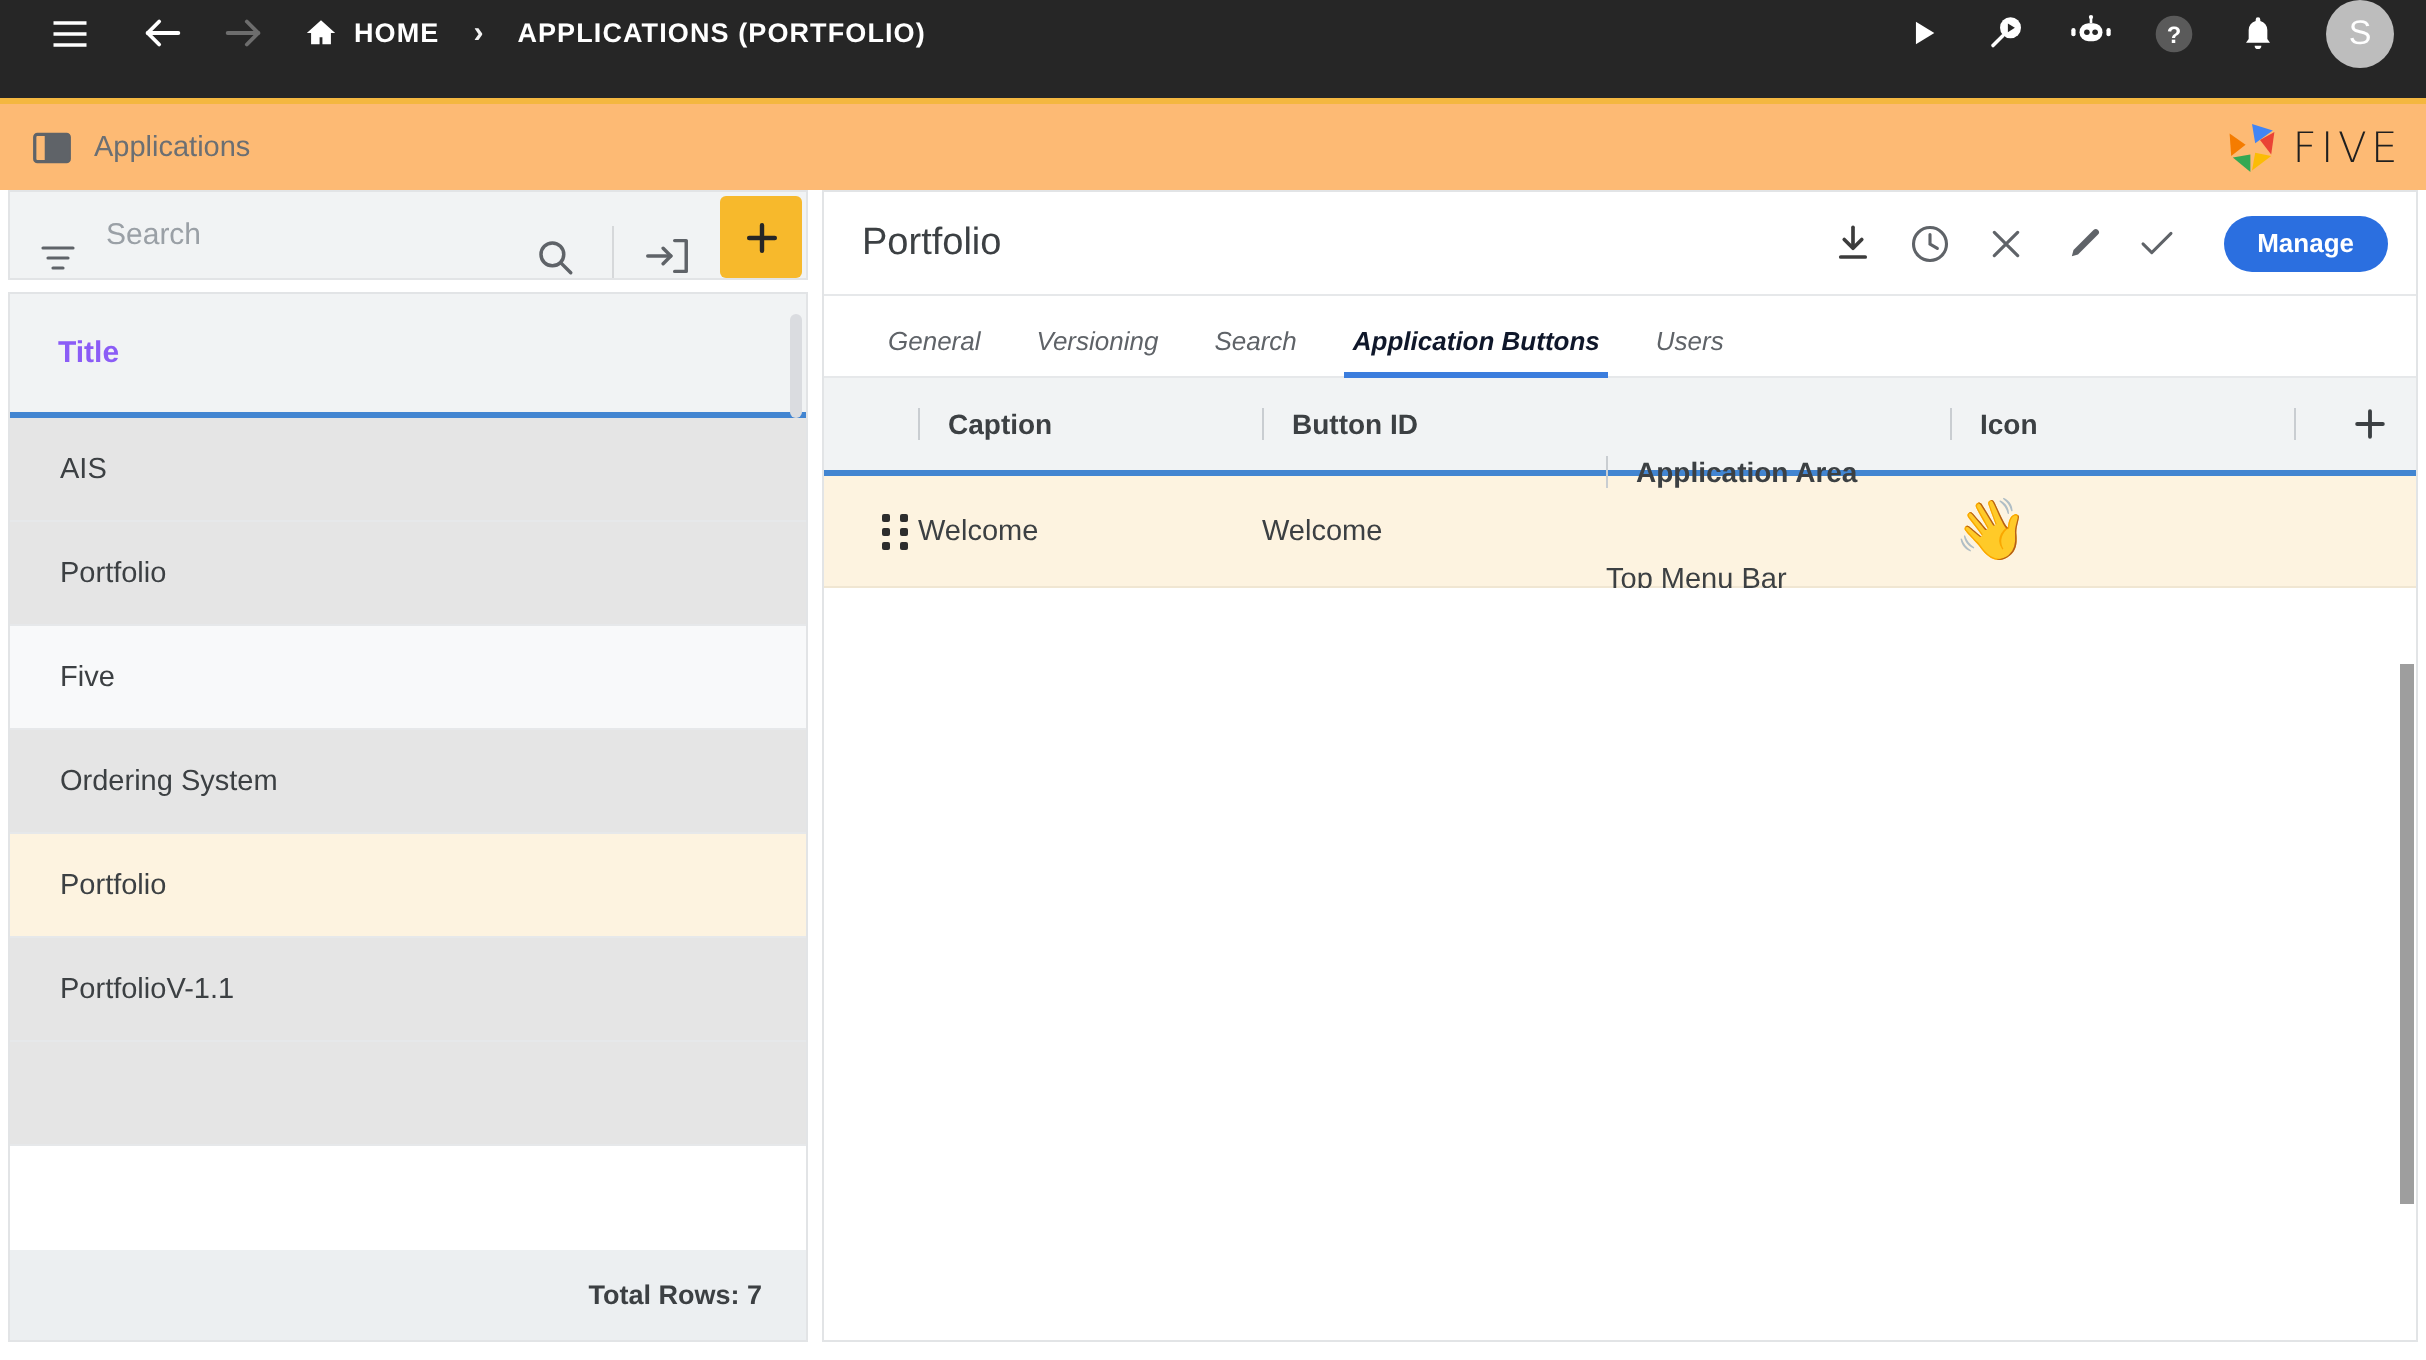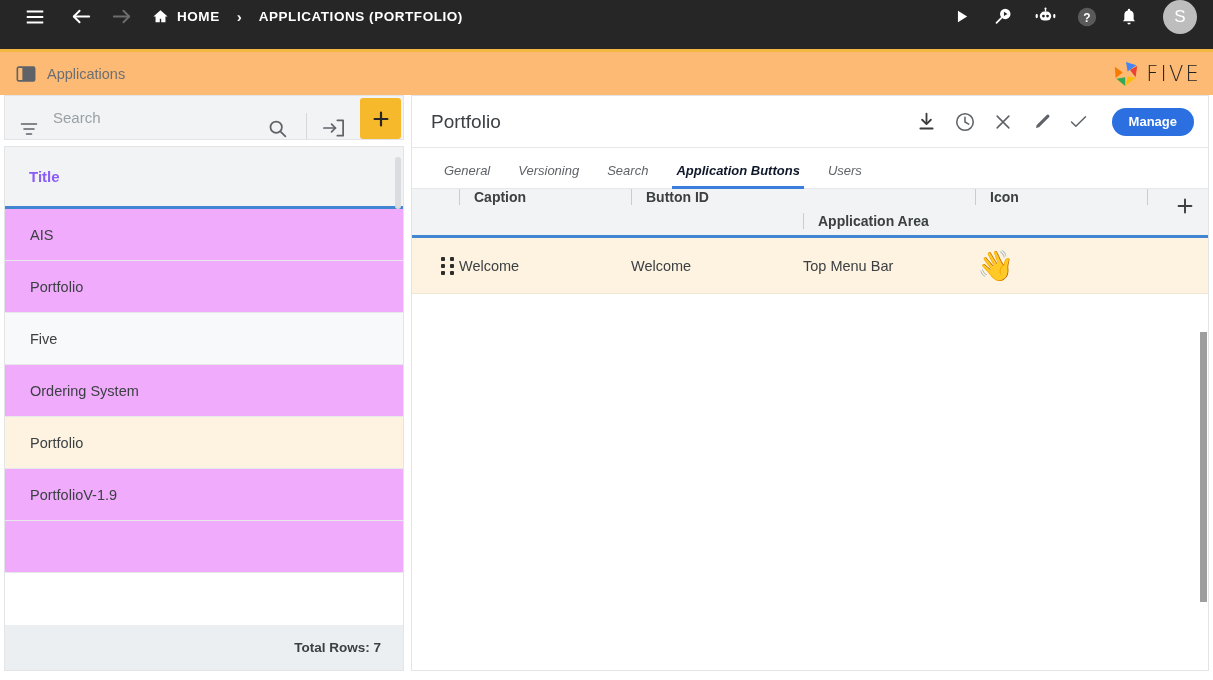--- a/index.html
+++ b/index.html
@@ -133,21 +133,21 @@
   }
   #list-head-title { font-size: 15px; font-weight: bold; color: #8b5cf6; }
   #list-rows { flex: 1; overflow: hidden; }
   .list-row {
     height: 52px;
     display: flex; align-items: center;
     padding-left: 25px;
     border-bottom: 1px solid #e6e8ea;
     font-size: 14.5px;
     color: #3c4043;
-    background: #f0abfc;
+    background: #e5e5e5;
     cursor: pointer;
   }
   .list-row.alt { background: #f8f9fa; }
   .list-row.selected { background: #fdf3e0; }
   .list-row.blank { cursor: default; }
   #list-foot {
     height: 45px;
     background: #eceff1;
     display: flex; align-items: center; justify-content: flex-end;
     padding-right: 22px;
@@ -215,42 +215,42 @@
   }
 
   #grid-wrap { flex: 1; display: flex; flex-direction: column; position: relative; }
   #grid-head {
     height: 49px; flex: none;
     background: #f1f3f4;
     display: flex; align-items: center;
     border-bottom: 3px solid #4285d1;
   }
   .gcol {
-    display: flex; align-items: flex-start; height: 100%;
+    display: flex; align-items: center; height: 100%;
     font-size: 14px; font-weight: bold; color: #3c4043;
     position: relative;
   }
   .gcol .csep {
     width: 1px; height: 16px; background: #c9cdd1;
     margin-right: 14px; flex: none;
   }
   .c-handle { width: 47px; flex: none; }
   .c-caption { width: 172px; flex: none; }
   .c-buttonid { width: 172px; flex: none; }
   .c-apparea  { width: 172px; flex: none; margin-top: 48px; }
   .c-icon     { width: 172px; flex: none; }
   .c-plus     { flex: 1; }
   #add-col-btn {
     color: #3c4043; display: flex; align-items: center;
     justify-content: center; width: 34px; height: 34px;
     margin-left: 6px; cursor: pointer;
   }
 
   .grid-row {
-    height: 56px; display: flex; align-items: flex-end;
+    height: 56px; display: flex; align-items: center;
     background: #fdf3e0;
     border-bottom: 1px solid #f0e6d2;
     font-size: 14.5px; color: #3c4043;
   }
   .grid-row .cell { display: flex; align-items: center; height: 100%; }
   #drag-handle {
     width: 14px; height: 18px;
     display: grid; grid-template-columns: 5px 5px; grid-template-rows: 4px 4px 4px;
     gap: 3px 4px; margin-left: 29px;
     cursor: grab;
@@ -410,21 +410,21 @@
         <div class="list-row alt">
             <span>Five</span>
           </div>
         <div class="list-row">
             <span>Ordering System</span>
           </div>
         <div class="list-row selected">
             <span>Portfolio</span>
           </div>
         <div class="list-row">
-            <span>PortfolioV-1.9</span>
+            <span>PortfolioV-1.1</span>
           </div>
         <div class="list-row blank"></div>
       </div>
       <div id="list-foot">
         <span>Total Rows: 7</span>
       </div>
     </div>
   </div>
 
   <div id="right-panel">

